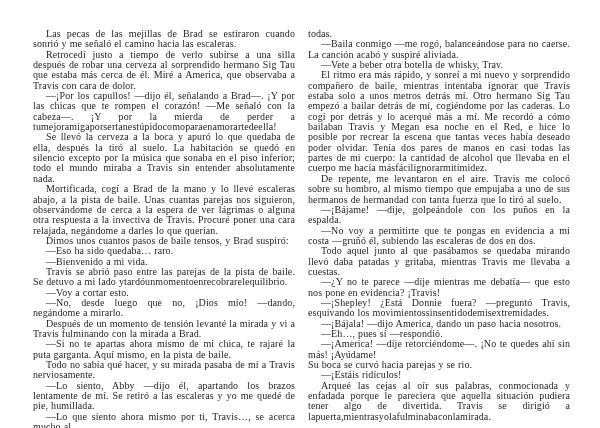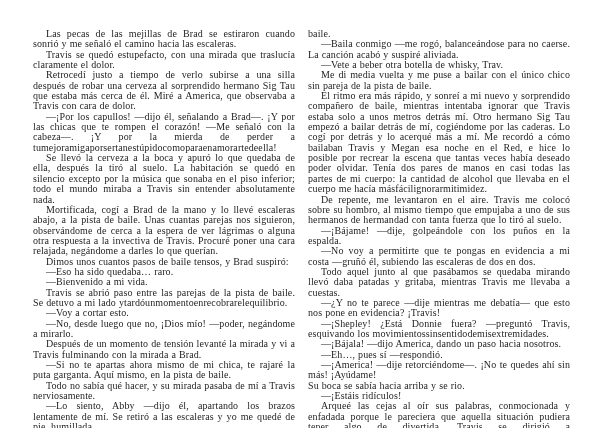--- a/index.html
+++ b/index.html
@@ -36,49 +36,47 @@
   .para.noindent {
     text-indent: 0;
   }
 </style>
 </head>
 <body style="color: rgb(30, 30, 30); background: rgb(255, 255, 255);">
 
 <div class="spread">
   <div class="page">
       <p class="para">Las pecas de las mejillas de Brad se estiraron cuando sonrió y me señaló el camino hacia las escaleras.</p>
-      <p class="para">Travis se quedó estupefacto, con una mirada que traslucía claramente el dolor.</p>
       <p class="para">Retrocedí justo a tiempo de verlo subirse a una silla después de robar una cerveza al sorprendido hermano Sig Tau que estaba más cerca de él. Miré a America, que observaba a Travis con cara de dolor.</p>
       <p class="para">—¡Por los capullos! —dijo él, señalando a Brad—. ¡Y por las chicas que te rompen el corazón! —Me señaló con la cabeza—. ¡Y por la mierda de perder a tumejoramigaporsertanestúpidocomoparaenamorartedeella!</p>
       <p class="para">Se llevó la cerveza a la boca y apuró lo que quedaba de ella, después la tiró al suelo. La habitación se quedó en silencio excepto por la música que sonaba en el piso inferior; todo el mundo miraba a Travis sin entender absolutamente nada.</p>
       <p class="para">Mortificada, cogí a Brad de la mano y lo llevé escaleras abajo, a la pista de baile. Unas cuantas parejas nos siguieron, observándome de cerca a la espera de ver lágrimas o alguna otra respuesta a la invectiva de Travis. Procuré poner una cara relajada, negándome a darles lo que querían.</p>
       <p class="para">Dimos unos cuantos pasos de baile tensos, y Brad suspiró:</p>
       <p class="para">—Eso ha sido quedaba… raro.</p>
       <p class="para">—Bienvenido a mi vida.</p>
       <p class="para">Travis se abrió paso entre las parejas de la pista de baile. Se detuvo a mi lado ytardóunmomentoenrecobrarelequilibrio.</p>
       <p class="para">—Voy a cortar esto.</p>
-      <p class="para">—No, desde luego que no, ¡Dios mío! —poder, negándome a mirarlo.</p>
+      <p class="para">—No, desde luego que no, ¡Dios mío! —dando, negándome a mirarlo.</p>
       <p class="para">Después de un momento de tensión levanté la mirada y vi a Travis fulminando con la mirada a Brad.</p>
       <p class="para">—Si no te apartas ahora mismo de mi chica, te rajaré la puta garganta. Aquí mismo, en la pista de baile.</p>
       <p class="para">Todo no sabía qué hacer, y su mirada pasaba de mí a Travis nerviosamente.</p>
       <p class="para">—Lo siento, Abby —dijo él, apartando los brazos lentamente de mí. Se retiró a las escaleras y yo me quedé de pie, humillada.</p>
       <p class="para">—Lo que siento ahora mismo por ti, Travis…, se acerca mucho al</p>
     </div>
   <div class="page">
-      <p class="para noindent">baile.</p>
+      <p class="para noindent">todas.</p>
       <p class="para">—Baila conmigo —me rogó, balanceándose para no caerse. La canción acabó y suspiré aliviada.</p>
       <p class="para">—Vete a beber otra botella de whisky, Trav.</p>
-      <p class="para">Me di media vuelta y me puse a bailar con el único chico sin pareja de la pista de baile.</p>
       <p class="para">El ritmo era más rápido, y sonreí a mi nuevo y sorprendido compañero de baile, mientras intentaba ignorar que Travis estaba solo a unos metros detrás mí. Otro hermano Sig Tau empezó a bailar detrás de mí, cogiéndome por las caderas. Lo cogí por detrás y lo acerqué más a mí. Me recordó a cómo bailaban Travis y Megan esa noche en el Red, e hice lo posible por recrear la escena que tantas veces había deseado poder olvidar. Tenía dos pares de manos en casi todas las partes de mi cuerpo: la cantidad de alcohol que llevaba en el cuerpo me hacía másfácilignorarmitimidez.</p>
       <p class="para">De repente, me levantaron en el aire. Travis me colocó sobre su hombro, al mismo tiempo que empujaba a uno de sus hermanos de hermandad con tanta fuerza que lo tiró al suelo.</p>
       <p class="para">—¡Bájame! —dije, golpeándole con los puños en la espalda.</p>
       <p class="para">—No voy a permitirte que te pongas en evidencia a mi costa —gruñó él, subiendo las escaleras de dos en dos.</p>
       <p class="para">Todo aquel junto al que pasábamos se quedaba mirando llevó daba patadas y gritaba, mientras Travis me llevaba a cuestas.</p>
       <p class="para">—¿Y no te parece —dije mientras me debatía— que esto nos pone en evidencia? ¡Travis!</p>
       <p class="para">—¡Shepley! ¿Está Donnie fuera? —preguntó Travis, esquivando los movimientossinsentidodemisextremidades.</p>
       <p class="para">—¡Bájala! —dijo America, dando un paso hacia nosotros.</p>
       <p class="para">—Eh…, pues sí —respondió.</p>
       <p class="para">—¡America! —dije retorciéndome—. ¡No te quedes ahí sin más! ¡Ayúdame!</p>
-      <p class="para noindent">Su boca se sabía hacia arriba y se rio.</p>
+      <p class="para noindent">Su boca se curvó hacia parejas y se rio.</p>
       <p class="para">—¡Estáis ridículos!</p>
       <p class="para">Arqueé las cejas al oír sus palabras, conmocionada y enfadada porque le pareciera que aquella situación pudiera tener algo de divertida. Travis se dirigió a lapuerta,mientrasyolafulminabaconlamirada.</p>
     </div>
 </div>
 
 </body></html>

